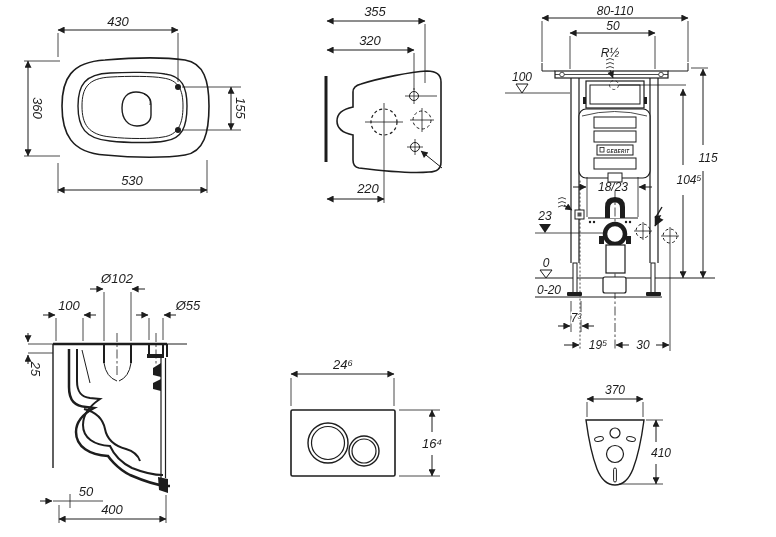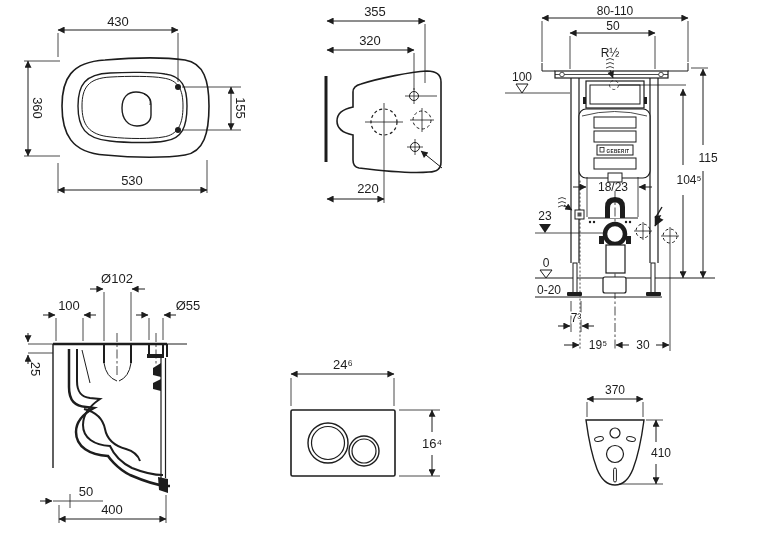--- a/index.html
+++ b/index.html
@@ -1,17 +1,17 @@
 <!DOCTYPE html>
 <html><head>
 <meta charset="utf-8">
 <style>
   html,body{margin:0;padding:0;background:#ffffff;}
   .sheet{position:relative;width:776px;height:537px;background:#ffffff;overflow:hidden;
-         font-family:"Liberation Sans","DejaVu Sans",sans-serif;}
+         font-family:"Liberation Sans","DejaVu Sans",sans-serif;font-style:italic;}
   svg{position:absolute;overflow:visible;}
   svg text{fill:#1d1d1d;font-size:13px;text-anchor:middle;
            font-family:"Liberation Sans","DejaVu Sans",sans-serif;}
   svg text.s12{font-size:12px;}
   svg text.s45{font-size:4.6px;letter-spacing:0.35px;font-weight:bold;}
   .ln{stroke:#1d1d1d;fill:none;stroke-width:1;}
   .w08{stroke-width:0.8;} .w12{stroke-width:1.2;} .w14{stroke-width:1.4;}
   .w16{stroke-width:1.6;} .w2{stroke-width:2;} .w25{stroke-width:2.5;}
   .w3{stroke-width:3;} .w45{stroke-width:4.5;}
   .fillk{fill:#1d1d1d;stroke:none;}

